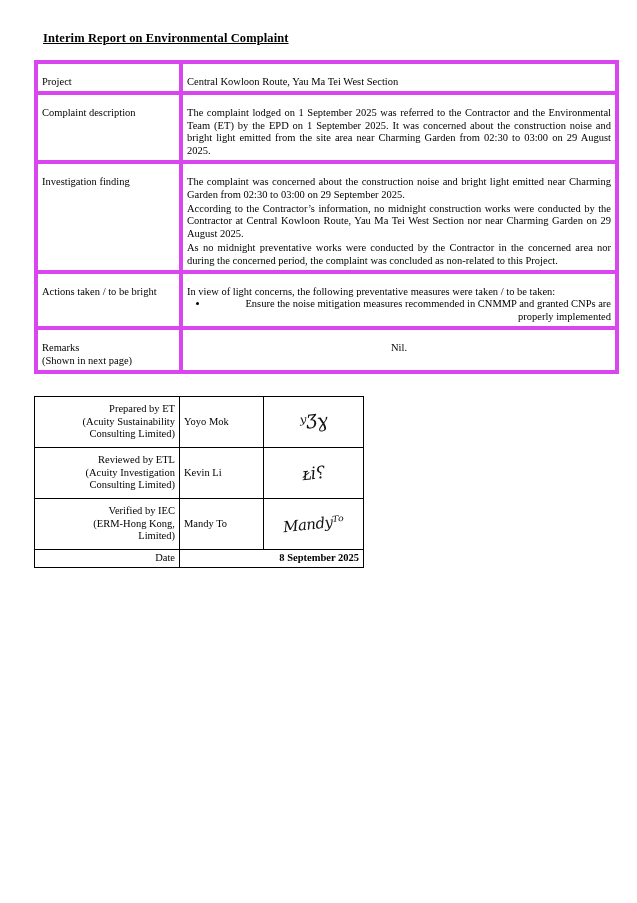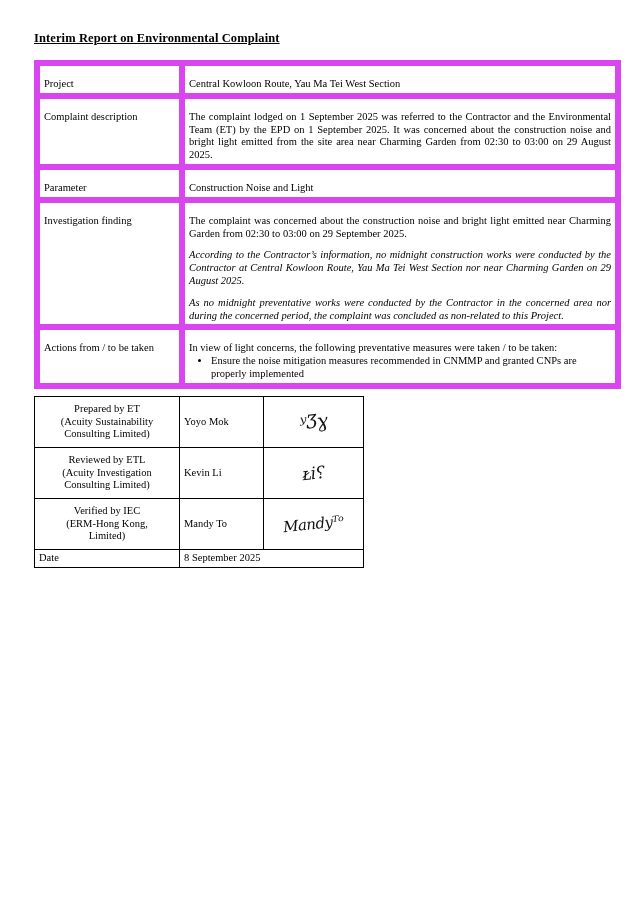--- a/index.html
+++ b/index.html
@@ -15,69 +15,68 @@
     overflow: hidden;
   }
   .page {
     position: relative;
     width: 637px;
     height: 903px;
     box-sizing: border-box;
   }
   .doc-title {
     position: absolute;
-    left: 34px;
+    left: 43px;
     top: 31px;
     font-size: 12.5px;
     font-weight: bold;
     text-decoration: underline;
     letter-spacing: 0.1px;
     white-space: nowrap;
   }
   table.report {
     position: absolute;
     left: 34px;
     top: 60px;
     width: 581px;
     border-collapse: collapse;
     table-layout: fixed;
     font-size: 10.5px;
     line-height: 1.22;
   }
   table.report td {
-    border: 6px solid #d946ef;
+    border: 4px solid #d946ef;
     padding: 12px 4px 2px 4px;
     vertical-align: top;
   }
   col.label { width: 145px; }
   col.value { width: 436px; }
 
   td.label {
     white-space: pre-line;
   }
   td.value {
     text-align: justify;
     text-justify: inter-word;
   }
   td.value p {
     margin: 0 0 0 0;
     text-align: justify;
   }
   td.value p + p {
-    margin-top: 9px;
-    font-style: italic;
+    margin-top: 1px;
   }
   .bullet-list {
     margin: 0;
     padding-left: 22px;
     list-style-type: disc;
   }
   .bullet-list li {
     margin: 0;
-    text-align: left;
+    text-align: right;
   }
   
   table.signoff {
     position: absolute;
     left: 34px;
     width: 329px;
     border-collapse: collapse;
     table-layout: fixed;
     font-size: 10.5px;
     line-height: 1.22;
@@ -85,37 +84,38 @@
   table.signoff td {
     border: 1px solid #000000;
     padding: 2px 4px;
     vertical-align: middle;
   }
   col.srole { width: 145px; }
   col.sname { width: 84px; }
   col.ssign { width: 100px; }
 
   td.srole {
-    text-align: center;
+    text-align: right;
     white-space: pre-line;
     vertical-align: top;
     padding-top: 3px;
   }
   td.sname {
     text-align: left;
   }
   td.ssign {
     text-align: center;
     height: 46px;
   }
   td.date-label {
-    text-align: left;
+    text-align: right;
   }
   td.date-value {
-    text-align: left;
+    text-align: right;
+    font-weight: bold;
   }
   .sig {
     display: inline-block;
     font-family: "DejaVu Serif", serif;
     font-style: italic;
     font-size: 19px;
     color: #111111;
     transform: rotate(-6deg);
     letter-spacing: -0.5px;
   }
@@ -146,44 +146,45 @@
       </tr>
 
 
       <tr>
         <td class="label">Complaint description</td>
         <td class="value">
           <p>The complaint lodged on 1 September 2025 was referred to the Contractor and the Environmental Team (ET) by the EPD on 1 September 2025. It was concerned about the construction noise and bright light emitted from the site area near Charming Garden from 02:30 to 03:00 on 29 August 2025.</p>
         </td>
       </tr>
 
-      <tr>
-        <td class="label">Parameter</td>
-        <td class="value">Construction Noise and Light</td>
-      </tr>
 
       <tr>
         <td class="label">Investigation finding</td>
         <td class="value">
           <p>The complaint was concerned about the construction noise and bright light emitted near Charming Garden from 02:30 to 03:00 on 29 September 2025.</p>
           <p>According to the Contractor’s information, no midnight construction works were conducted by the Contractor at Central Kowloon Route, Yau Ma Tei West Section nor near Charming Garden on 29 August 2025.</p>
           <p>As no midnight preventative works were conducted by the Contractor in the concerned area nor during the concerned period, the complaint was concluded as non-related to this Project.</p>
         </td>
       </tr>
 
       <tr>
-        <td class="label">Actions from / to be taken</td>
+        <td class="label">Actions taken / to be bright</td>
         <td class="value">
           <p>In view of light concerns, the following preventative measures were taken / to be taken:</p>
           <ul class="bullet-list">
             <li>Ensure the noise mitigation measures recommended in CNMMP and granted CNPs are properly implemented</li>
           </ul>
         </td>
       </tr>
 
+      <tr>
+        <td class="label">Remarks
+(Shown in next page)</td>
+        <td class="nil-cell">Nil.</td>
+      </tr>
     </tbody>
   </table>
 
   <table class="signoff" style="top: 396px;">
     <colgroup>
         <col class="srole">
         <col class="sname">
         <col class="ssign">
       </colgroup>
     <tbody>

